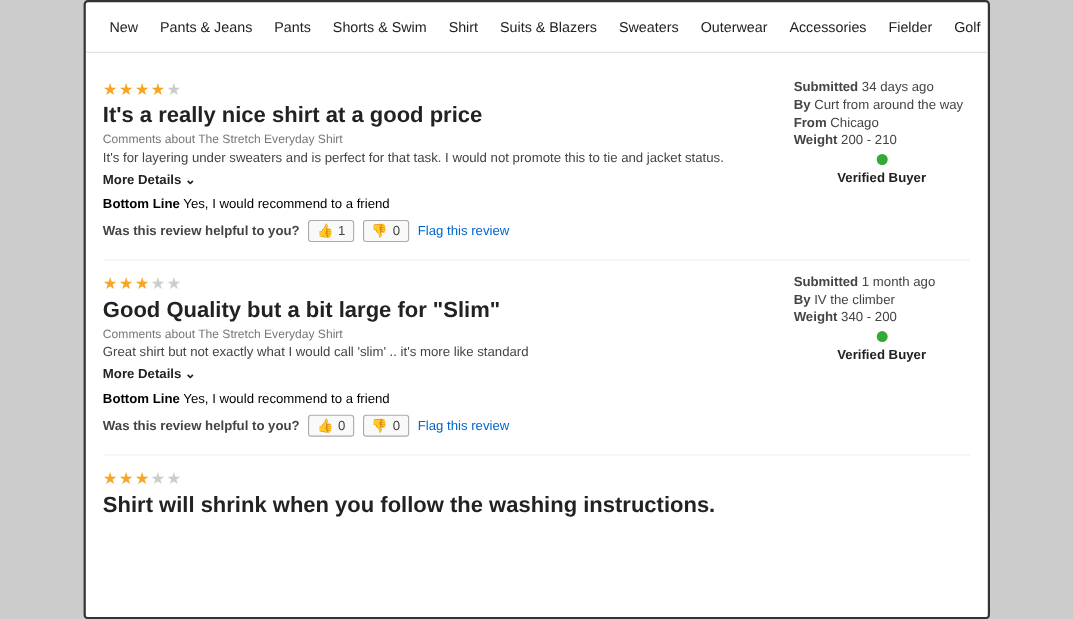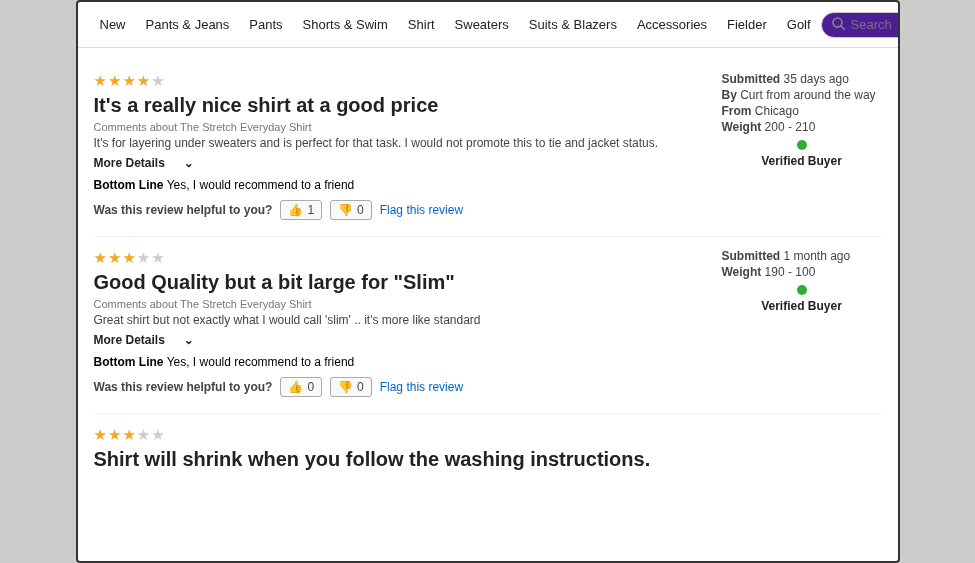--- a/index.html
+++ b/index.html
@@ -105,21 +105,21 @@
       max-width: 750px;
     }
     .more-details {
       font-size: 12px;
       font-weight: bold;
       color: #222;
       cursor: pointer;
       margin-bottom: 8px;
       display: flex;
       align-items: center;
-      gap: 19px;
+      gap: 3px;
     }
     .bottom-line {
       font-size: 12px;
       margin-bottom: 8px;
     }
     .bottom-line-label { font-weight: bold; }
 
     .helpful-row {
       display: flex;
       align-items: center;
@@ -180,22 +180,23 @@
 <body>
 
 <div class="browser-frame">
 
   <nav class="nav">
     <div class="nav-item">New</div>
     <div class="nav-item">Pants &amp; Jeans</div>
     <div class="nav-item">Pants</div>
     <div class="nav-item">Shorts &amp; Swim</div>
     <div class="nav-item">Shirt</div>
+    <div class="nav-item">Suits &amp; Blazers</div>
     <div class="nav-item">Sweaters</div>
-    <div class="nav-item">Suits &amp; Blazers</div>
+    <div class="nav-item">Outerwear</div>
     <div class="nav-item">Accessories</div>
     <div class="nav-item">Fielder</div>
     <div class="nav-item">Golf</div>
     <div class="nav-search">
       <span class="search-icon-svg">
         <svg width="13" height="13" viewBox="0 0 13 13" fill="none">
           <circle cx="5.5" cy="5.5" r="4.5" stroke="#888" stroke-width="1.5"></circle>
           <line x1="9" y1="9" x2="12.5" y2="12.5" stroke="#888" stroke-width="1.5" stroke-linecap="round"></line>
         </svg>
       </span>
@@ -233,21 +234,21 @@
         </button>
         <button class="vote-btn">
           <span>👎</span>
           <span>0</span>
         </button>
         <a class="flag-link">Flag this review</a>
       </div>
 
       <div class="review-meta">
         <div class="meta-line">
-          <span class="meta-bold">Submitted </span><span>35 days ago</span>
+          <span class="meta-bold">Submitted </span><span>34 days ago</span>
         </div>
         <div class="meta-line">
           <span class="meta-bold">By </span><span>Curt from around the way</span>
         </div>
         <div class="meta-line">
           <span class="meta-bold">From </span><span>Chicago</span>
         </div>
         <div class="meta-line">
           <span class="meta-bold">Weight </span><span>200 - 210</span>
         </div>
@@ -289,21 +290,24 @@
           <span>0</span>
         </button>
         <a class="flag-link">Flag this review</a>
       </div>
 
       <div class="review-meta">
         <div class="meta-line">
           <span class="meta-bold">Submitted </span><span>1 month ago</span>
         </div>
         <div class="meta-line">
-          <span class="meta-bold">Weight </span><span>190 - 100</span>
+          <span class="meta-bold">By </span><span>IV the climber</span>
+        </div>
+        <div class="meta-line">
+          <span class="meta-bold">Weight </span><span>340 - 200</span>
         </div>
         <div class="verified-badge">
           <div class="verified-dot"></div>
           <span>Verified Buyer</span>
         </div>
       </div>
     </div>
 
     <div class="review">
       <div class="stars">

